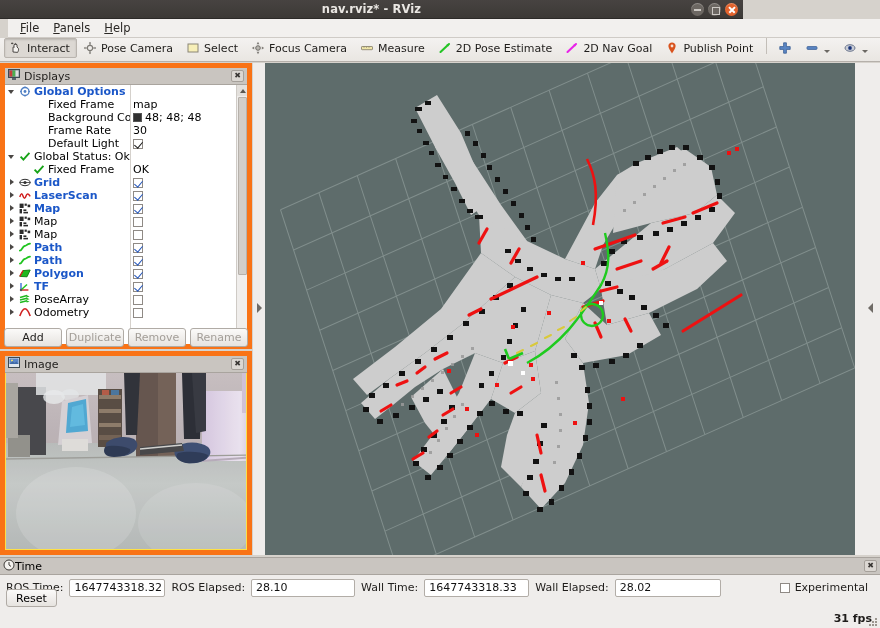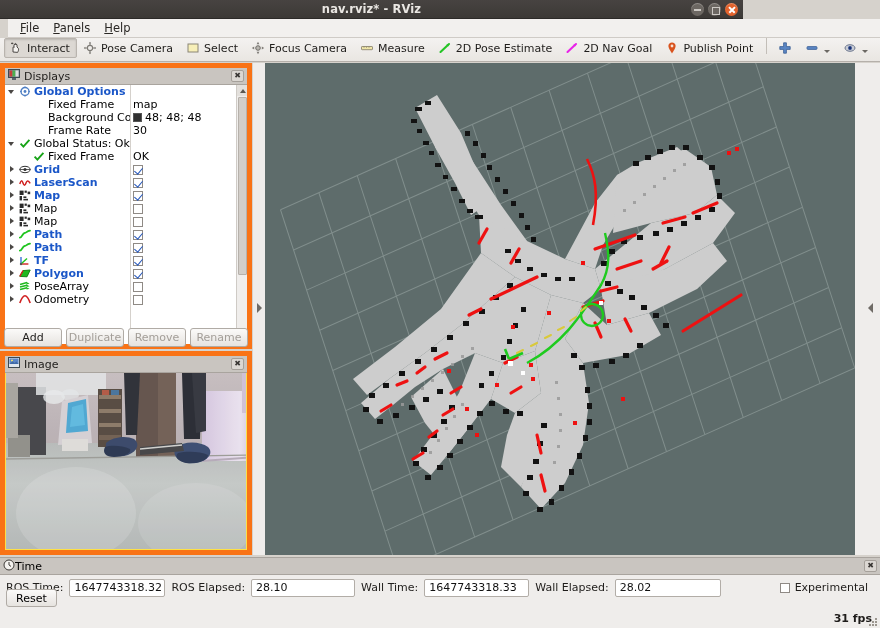--- a/index.html
+++ b/index.html
@@ -704,20 +704,30 @@
             <div class="tname indent1">
               <span class="expander"></span>
               <span class="titem-icon"></span>
               <span class="tlabel plain">Frame Rate</span>
             </div>
             <div class="tval">
               <span>30</span>
             </div>
           </div>
           <div class="trow">
+            <div class="tname indent1">
+              <span class="expander"></span>
+              <span class="titem-icon"></span>
+              <span class="tlabel plain">Default Light</span>
+            </div>
+            <div class="tval">
+              <span class="cbox on dark"></span>
+            </div>
+          </div>
+          <div class="trow">
             <div class="tname">
               <span class="expander open"></span>
               <span class="titem-icon"><svg width="12" height="11" viewBox="0 0 12 11">
                   <path d="M1.6 5.6 L4.4 8.6 L10.4 1.8" fill="none" stroke="#17a317" stroke-width="1.9"></path>
                 </svg></span>
               <span class="tlabel plain">Global Status: Ok</span>
             </div>
             <div class="tval"></div>
           </div>
           <div class="trow">
@@ -830,39 +840,39 @@
               <span class="tlabel enabled">Path</span>
             </div>
             <div class="tval">
               <span class="cbox on"></span>
             </div>
           </div>
           <div class="trow">
             <div class="tname">
               <span class="expander closed"></span>
               <span class="titem-icon"><svg width="12" height="11" viewBox="0 0 12 11">
+                  <path d="M0.8 8.4 L4 2.6 L11.2 2 L8 8.8 Z" fill="#1fb81f" stroke="#0c7a0c" stroke-width="0.9"></path>
+                  <path d="M0.8 8.4 L4 2.6" stroke="#d02020" stroke-width="1.4"></path>
+                </svg></span>
+              <span class="tlabel enabled">Polygon</span>
+            </div>
+            <div class="tval">
+              <span class="cbox on"></span>
+            </div>
+          </div>
+          <div class="trow">
+            <div class="tname">
+              <span class="expander closed"></span>
+              <span class="titem-icon"><svg width="12" height="11" viewBox="0 0 12 11">
                   <path d="M2 9 L2 2" stroke="#3a6fd8" stroke-width="1.4"></path>
                   <path d="M2 9 L9.4 9" stroke="#d02020" stroke-width="1.4"></path>
                   <path d="M2 9 L8 3.4" stroke="#1fc41f" stroke-width="1.4"></path>
                   <circle cx="2" cy="9" r="1.2" fill="#555"></circle>
                 </svg></span>
               <span class="tlabel enabled">TF</span>
-            </div>
-            <div class="tval">
-              <span class="cbox on"></span>
-            </div>
-          </div>
-          <div class="trow">
-            <div class="tname">
-              <span class="expander closed"></span>
-              <span class="titem-icon"><svg width="12" height="11" viewBox="0 0 12 11">
-                  <path d="M0.8 8.4 L4 2.6 L11.2 2 L8 8.8 Z" fill="#1fb81f" stroke="#0c7a0c" stroke-width="0.9"></path>
-                  <path d="M0.8 8.4 L4 2.6" stroke="#d02020" stroke-width="1.4"></path>
-                </svg></span>
-              <span class="tlabel enabled">Polygon</span>
             </div>
             <div class="tval">
               <span class="cbox on"></span>
             </div>
           </div>
           <div class="trow">
             <div class="tname">
               <span class="expander closed"></span>
               <span class="titem-icon"><svg width="12" height="11" viewBox="0 0 12 11">
                   <path d="M1 3.4 L8 1.6 M1 6 L8 4.2 M1 8.6 L8 6.8" stroke="#1fb81f" stroke-width="1.5"></path>

